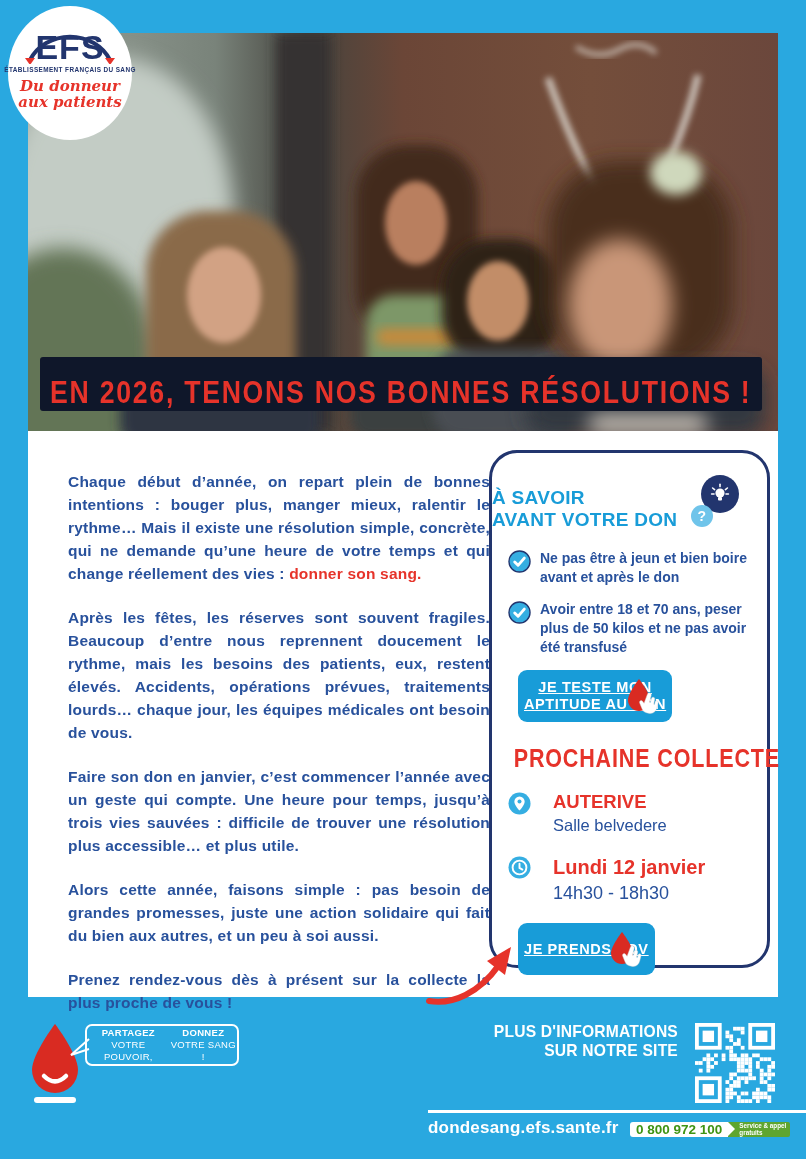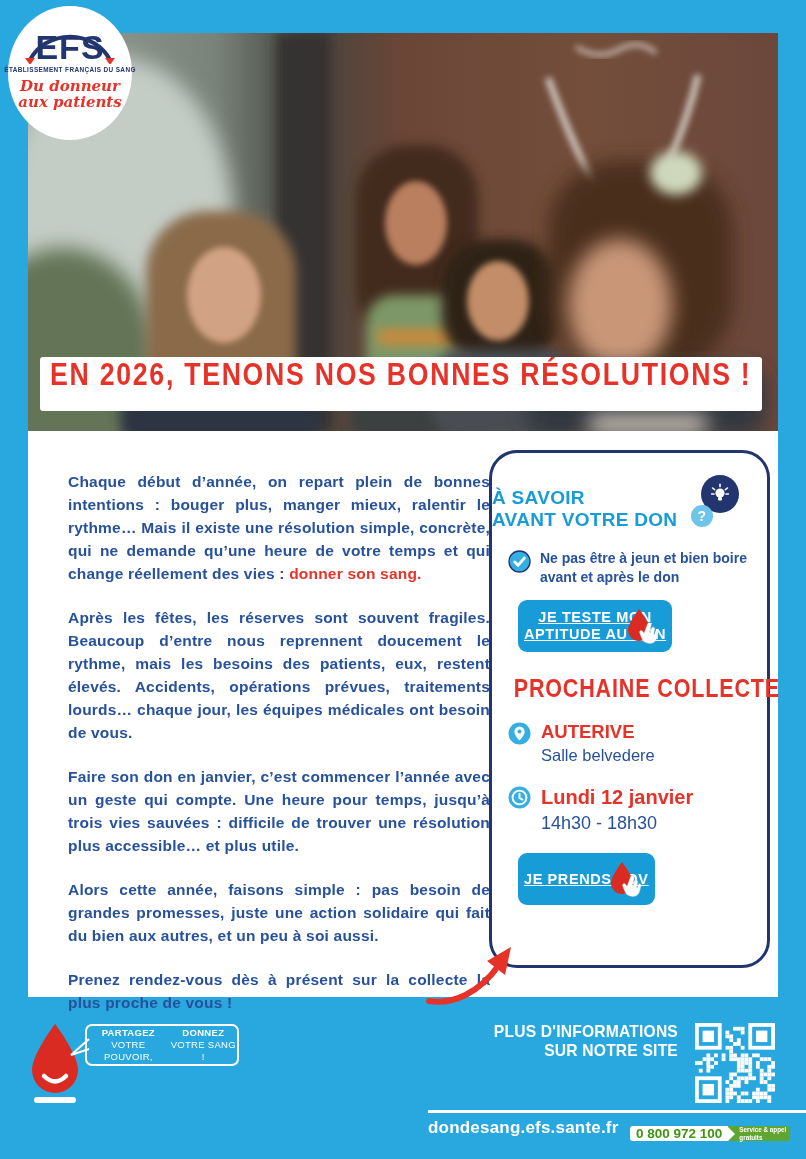--- a/index.html
+++ b/index.html
@@ -10,42 +10,42 @@
   .photo svg{display:block;}
 
   
   .logo{position:absolute;left:8px;top:6px;width:124px;height:134px;background:#ffffff;border-radius:50%;z-index:30;display:flex;flex-direction:column;align-items:center;justify-content:flex-start;padding-top:14px;box-sizing:border-box;}
   .logo-efs{color:#22356e;font-weight:700;font-size:34px;letter-spacing:1px;line-height:30px;margin-top:12px;}
   .logo-arc{position:absolute;left:14px;top:12px;}
   .logo-org{color:#22356e;font-weight:700;font-size:6.4px;letter-spacing:.4px;margin-top:4px;white-space:nowrap;}
   .logo-tag{color:#e6332a;font-family:"DejaVu Serif",serif;font-style:italic;font-weight:700;font-size:15px;line-height:16px;text-align:center;margin-top:5px;}
 
   
-  .banner{position:absolute;left:40px;top:357px;width:722px;height:54px;background:#ffffff;border-radius:3px;display:flex;align-items:flex-start;justify-content:center;z-index:20;}
+  .banner{position:absolute;left:40px;top:357px;width:722px;height:54px;background:#0f172a;border-radius:3px;display:flex;align-items:flex-end;justify-content:center;z-index:20;}
   .banner span{display:inline-block;color:#e6332a;font-weight:700;font-size:31px;letter-spacing:2px;transform:scaleX(.86);white-space:nowrap;}
 
   
   .article{position:absolute;left:40px;top:437px;width:422px;}
   .article p{margin:0 0 21px 0;color:#28519c;font-size:15.5px;line-height:23px;font-weight:700;text-align:justify;letter-spacing:.2px;}
   .red{color:#e6332a;}
 
   
   .card{position:absolute;left:489px;top:450px;width:281px;height:518px;background:#ffffff;border:3px solid #22356e;border-radius:28px;box-sizing:border-box;z-index:20;}
   .card-header{position:relative;margin-top:34px;text-align:left;color:#189cd8;font-weight:700;font-size:19px;line-height:22px;letter-spacing:.3px;}
   .bulb-wrap{position:absolute;right:28px;top:-12px;width:48px;height:52px;}
   .bulb-circle{position:absolute;right:0;top:0;width:38px;height:38px;background:#22356e;border-radius:50%;display:flex;align-items:center;justify-content:center;}
   .q-circle{position:absolute;left:0;bottom:0;width:22px;height:22px;background:#6fc4ea;border-radius:50%;color:#fff;font-weight:700;font-size:14px;display:flex;align-items:center;justify-content:center;}
   .check-item{display:flex;gap:9px;margin:0 14px 13px 16px;color:#28519c;font-size:14px;line-height:19px;font-weight:700;}
   .check-item .ic{flex:0 0 auto;margin-top:1px;}
   .checklist{margin-top:18px;}
   .cta{position:relative;display:flex;align-items:center;justify-content:center;margin:4px 26px 0 26px;height:52px;background:#189cd8;border:none;border-radius:9px;color:#ffffff;font-weight:700;font-size:14.5px;line-height:17px;text-align:center;text-decoration:underline;letter-spacing:.6px;cursor:pointer;font-family:"Liberation Sans",sans-serif;}
   .cta .drop-hand{position:absolute;right:8px;top:7px;}
   .collect-title{margin-top:22px;text-align:center;}
   .collect-title span{display:inline-block;color:#e6332a;font-weight:700;font-size:25px;letter-spacing:1px;transform:scaleX(.86);white-space:nowrap;}
-  .meeting-row{display:flex;gap:10px;margin:18px 12px 0 16px;}
+  .meeting-row{display:flex;gap:22px;margin:18px 12px 0 16px;}
   .meeting-row .ic{flex:0 0 auto;margin-top:1px;}
   .loc-city{color:#e6332a;font-weight:700;font-size:18.5px;line-height:22px;}
   .loc-venue{color:#28519c;font-size:16.5px;line-height:24px;font-weight:400;}
   .date-line{color:#e6332a;font-weight:700;font-size:20px;line-height:24px;}
   .hours-line{color:#28519c;font-size:18px;line-height:28px;font-weight:400;}
   .rdv{margin-top:16px;}
 
   
   .red-arrow{position:absolute;left:425px;top:935px;z-index:25;}
 
@@ -53,21 +53,21 @@
   .blood-drop{position:absolute;left:26px;top:1022px;}
   .drop-dash{position:absolute;left:34px;top:1097px;width:42px;height:6px;background:#ffffff;border-radius:3px;}
   .bubble{position:absolute;left:85px;top:1024px;width:150px;height:38px;border:2px solid #ffffff;border-radius:7px;color:#ffffff;display:flex;flex-direction:row;align-items:center;justify-content:center;font-size:9.5px;line-height:12px;letter-spacing:.3px;text-align:center;}
   .bubble b{font-weight:700;}
   .bubble-tail{position:absolute;left:69px;top:1037px;}
   .site-info{position:absolute;left:460px;top:1022px;width:218px;text-align:right;color:#ffffff;font-weight:700;font-size:17px;line-height:19px;letter-spacing:.2px;}
   .site-info div{transform:scaleX(.92);transform-origin:right;}
   .qr{position:absolute;left:695px;top:1023px;width:80px;height:80px;}
   .footer-rule{position:absolute;left:428px;top:1110px;width:378px;height:3px;background:#ffffff;}
   .website{position:absolute;left:428px;top:1118px;color:#ffffff;font-weight:700;font-size:17px;letter-spacing:.2px;}
-  .phone-badge{position:absolute;left:630px;top:1117px;height:24px;display:flex;align-items:flex-end;}
+  .phone-badge{position:absolute;left:630px;top:1117px;height:24px;display:flex;align-items:center;}
   .phone-num{position:relative;background:#ffffff;color:#3f9413;font-weight:700;font-size:13.5px;border-radius:3px 0 0 3px;display:flex;align-items:center;padding:0 6px;white-space:nowrap;z-index:2;}
   .phone-num:after{content:"";position:absolute;right:-7px;top:50%;margin-top:-7px;border-left:7px solid #ffffff;border-top:7px solid transparent;border-bottom:7px solid transparent;}
   .phone-note{background:#5fa52f;color:#ffffff;font-weight:700;font-size:6.3px;line-height:7.5px;display:flex;flex-direction:column;justify-content:center;padding:0 4px 0 11px;border-radius:0 2px 2px 0;}
   .phone-endbar{width:3px;background:#ffffff;margin-left:2px;border-radius:1px;}
 </style>
 </head>
 <body>
 
 <div class="page">
 
@@ -172,20 +172,27 @@
       </div>
     </div>
 
     <div class="checklist">
       <div class="check-item">
         <svg class="ic" width="23" height="23" viewBox="0 0 24 24">
           <circle cx="12" cy="12" r="11" fill="#35aee2" stroke="#22356e" stroke-width="1.4"></circle>
           <polyline points="7,12.5 10.5,16 17,8.5" stroke="#ffffff" stroke-width="3" fill="none" stroke-linecap="round" stroke-linejoin="round"></polyline>
         </svg>
         <span>Ne pas être à jeun et bien boire avant et après le don</span>
+      </div>
+      <div class="check-item">
+        <svg class="ic" width="23" height="23" viewBox="0 0 24 24">
+          <circle cx="12" cy="12" r="11" fill="#35aee2" stroke="#22356e" stroke-width="1.4"></circle>
+          <polyline points="7,12.5 10.5,16 17,8.5" stroke="#ffffff" stroke-width="3" fill="none" stroke-linecap="round" stroke-linejoin="round"></polyline>
+        </svg>
+        <span>Avoir entre 18 et 70 ans, peser plus de 50 kilos et ne pas avoir été transfusé</span>
       </div>
     </div>
 
     <button class="cta">
       <span>
         <span style="display:block">JE TESTE MON</span>
         <span style="display:block">APTITUDE AU DON</span>
       </span>
       <svg class="drop-hand" width="42" height="40" viewBox="0 0 42 40">
         <path d="M17 2 C17 2 6 16 6 23 a11 11 0 0 0 22 0 C28 16 17 2 17 2 Z" fill="#d92b22"></path>

